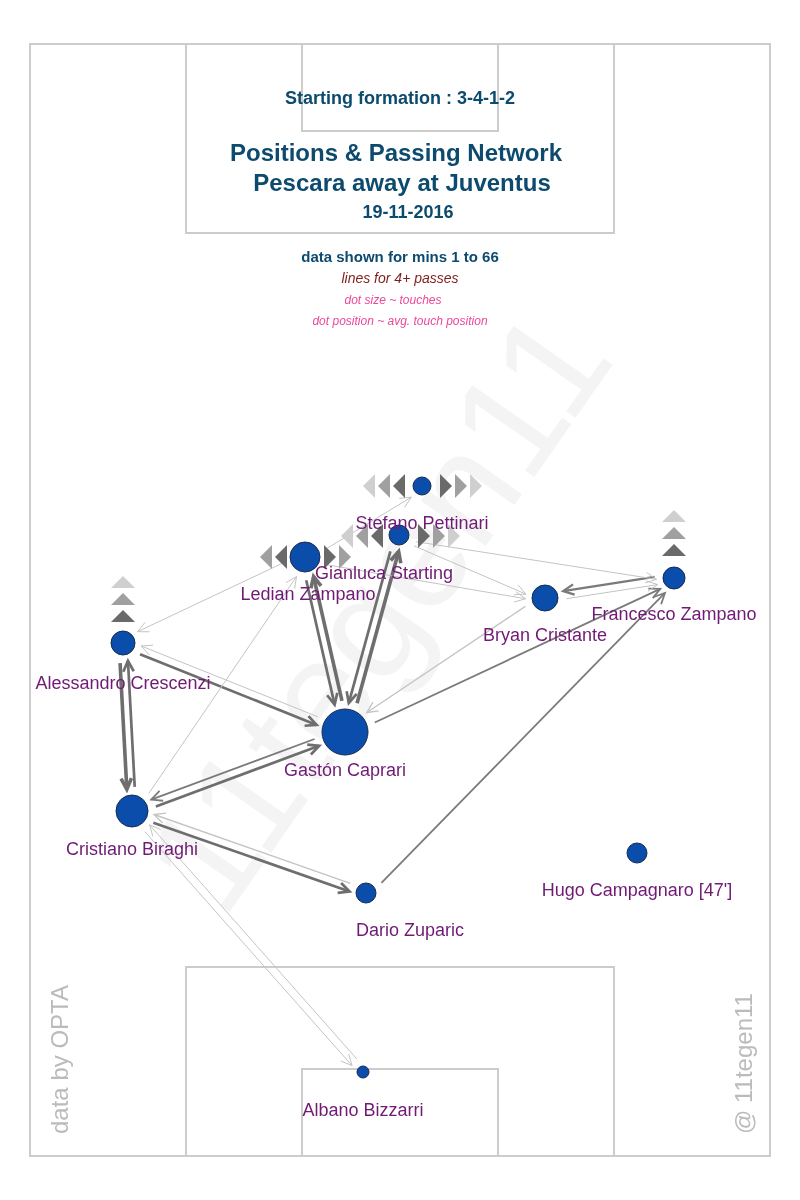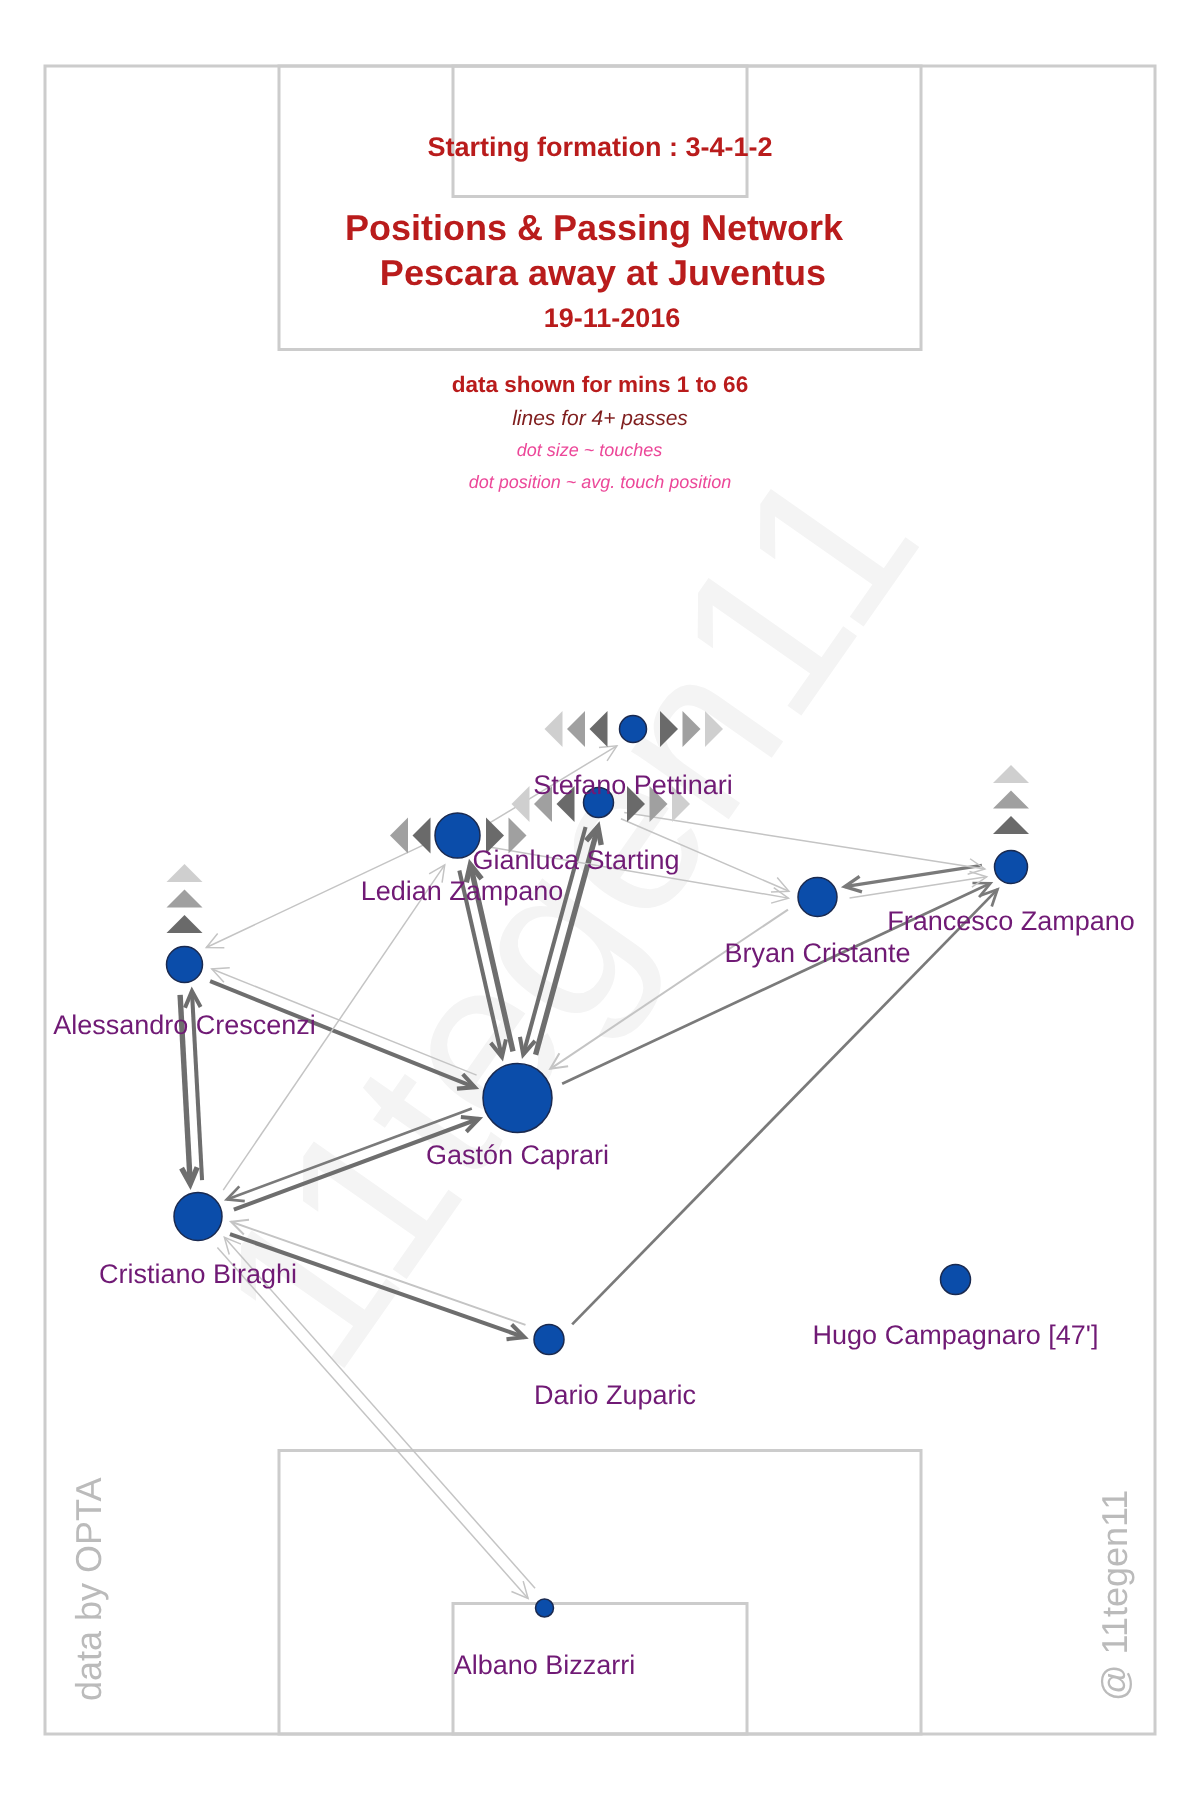--- a/index.html
+++ b/index.html
@@ -1,19 +1,19 @@
 <!DOCTYPE html>
 <html><head>
 <meta charset="utf-8">
 <style>
   html,body{margin:0;padding:0;background:#fff;}
   body{width:800px;height:1200px;position:relative;overflow:hidden;font-family:"Liberation Sans",sans-serif;}
   svg{position:absolute;left:0;top:0;}
   .t{position:absolute;white-space:nowrap;transform:translateX(-50%);}
-  .title-grey{color:#b91c1c;font-weight:bold;}
+  .title-grey{color:#0c4a6e;font-weight:bold;}
   .lbl{position:absolute;white-space:nowrap;font-size:18px;color:#701a75;transform:translateX(-50%);}
   .side{position:absolute;color:#bbb;font-size:24px;white-space:nowrap;transform-origin:left top;}
 </style>
 </head>
 <body>
 
 <svg width="800" height="1200" id="chart">
 
   <g fill="none" stroke="#cccccc" stroke-width="2">
     <rect x="30" y="44" width="740" height="1112"></rect>

